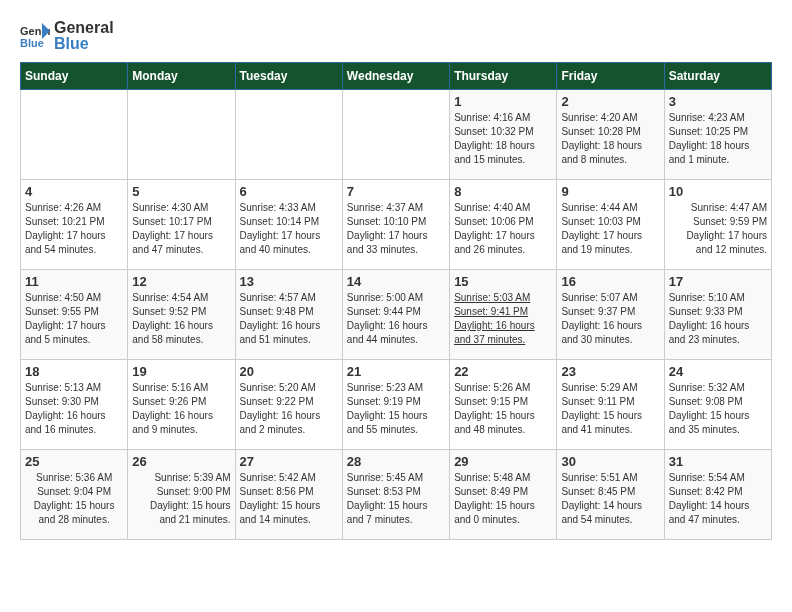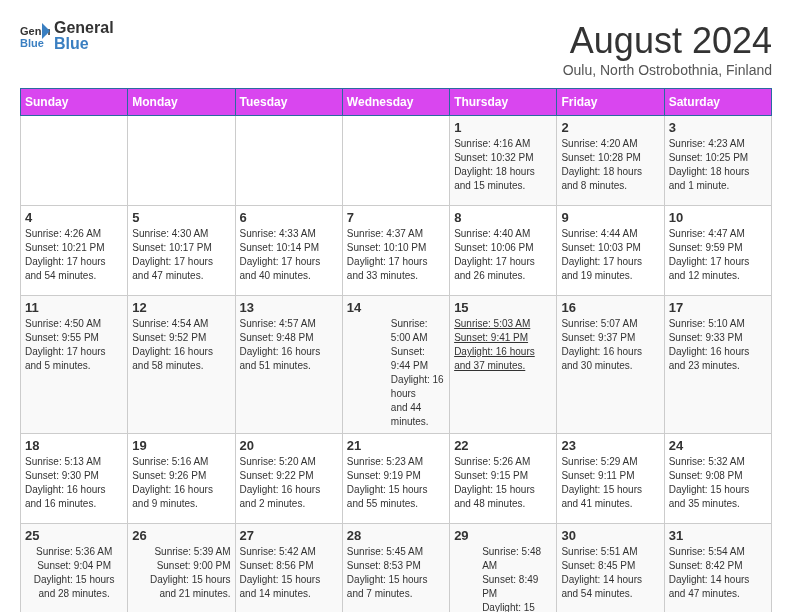--- a/index.html
+++ b/index.html
@@ -36,21 +36,21 @@
     .calendar-subtitle {
       font-size: 14px;
       color: #555;
     }
     table {
       width: 100%;
       border-collapse: collapse;
       font-size: 11px;
     }
     thead tr th {
-      background-color: #d946ef;
+      background-color: #14532d;
       color: #fff;
       padding: 6px 4px;
       text-align: left;
       font-weight: bold;
       font-size: 12px;
       border: 1px solid #2a6aa0;
     }
     tbody tr td {
       border: 1px solid #ccc;
       vertical-align: top;
@@ -87,24 +87,20 @@
     <svg class="logo-icon" viewBox="0 0 30 30" xmlns="http://www.w3.org/2000/svg">
       <text x="0" y="14" font-size="11" font-family="Arial" font-weight="bold" fill="#333">General</text>
       <text x="0" y="26" font-size="11" font-family="Arial" font-weight="bold" fill="#3a7fc1">Blue</text>
       <polygon points="22,2 30,10 22,18" fill="#3a7fc1"></polygon>
     </svg>
     <div>
       <div style="font-size:16px;font-weight:bold;color:#333;line-height:1">General</div>
       <div style="font-size:16px;font-weight:bold;color:#3a7fc1;line-height:1">Blue</div>
     </div>
   </div>
-  <div class="title-area">
-    <div class="calendar-title">August 2024</div>
-    <div class="calendar-subtitle">Oulu, North Ostrobothnia, Finland</div>
-  </div>
 </div>
 
 <table>
   <thead>
     <tr>
     <th>Sunday</th>
         <th>Monday</th>
         <th>Tuesday</th>
         <th>Wednesday</th>
         <th>Thursday</th>
@@ -178,21 +174,21 @@
         </td>
         <td>
           <span class="day-number">9</span>
           <div class="day-info" style="white-space: pre-line;">Sunrise: 4:44 AM
 Sunset: 10:03 PM
 Daylight: 17 hours
 and 19 minutes.</div>
         </td>
         <td>
           <span class="day-number">10</span>
-          <div class="day-info" style="white-space: pre-line;">Sunrise: 4:47 AM
+          <div class="day-info" style="white-space: pre-line; text-align: right;">Sunrise: 4:47 AM
 Sunset: 9:59 PM
 Daylight: 17 hours
 and 12 minutes.</div>
         </td>
       </tr>
       <tr>
         <td>
           <span class="day-number">11</span>
           <div class="day-info" style="white-space: pre-line;">Sunrise: 4:50 AM
 Sunset: 9:55 PM
@@ -208,21 +204,21 @@
         </td>
         <td>
           <span class="day-number">13</span>
           <div class="day-info" style="white-space: pre-line;">Sunrise: 4:57 AM
 Sunset: 9:48 PM
 Daylight: 16 hours
 and 51 minutes.</div>
         </td>
         <td>
           <span class="day-number">14</span>
-          <div class="day-info" style="white-space: pre-line; margin-left: 44px;">Sunrise: 5:00 AM
+          <div class="day-info" style="white-space: pre-line;">Sunrise: 5:00 AM
 Sunset: 9:44 PM
 Daylight: 16 hours
 and 44 minutes.</div>
         </td>
         <td>
           <span class="day-number">15</span>
           <div class="day-info" style="white-space: pre-line; text-decoration: underline;">Sunrise: 5:03 AM
 Sunset: 9:41 PM
 Daylight: 16 hours
 and 37 minutes.</div>
@@ -317,21 +313,21 @@
         </td>
         <td>
           <span class="day-number">28</span>
           <div class="day-info" style="white-space: pre-line;">Sunrise: 5:45 AM
 Sunset: 8:53 PM
 Daylight: 15 hours
 and 7 minutes.</div>
         </td>
         <td>
           <span class="day-number">29</span>
-          <div class="day-info" style="white-space: pre-line; margin-left: 28px;">Sunrise: 5:48 AM
+          <div class="day-info" style="white-space: pre-line;">Sunrise: 5:48 AM
 Sunset: 8:49 PM
 Daylight: 15 hours
 and 0 minutes.</div>
         </td>
         <td>
           <span class="day-number">30</span>
           <div class="day-info" style="white-space: pre-line;">Sunrise: 5:51 AM
 Sunset: 8:45 PM
 Daylight: 14 hours
 and 54 minutes.</div>

